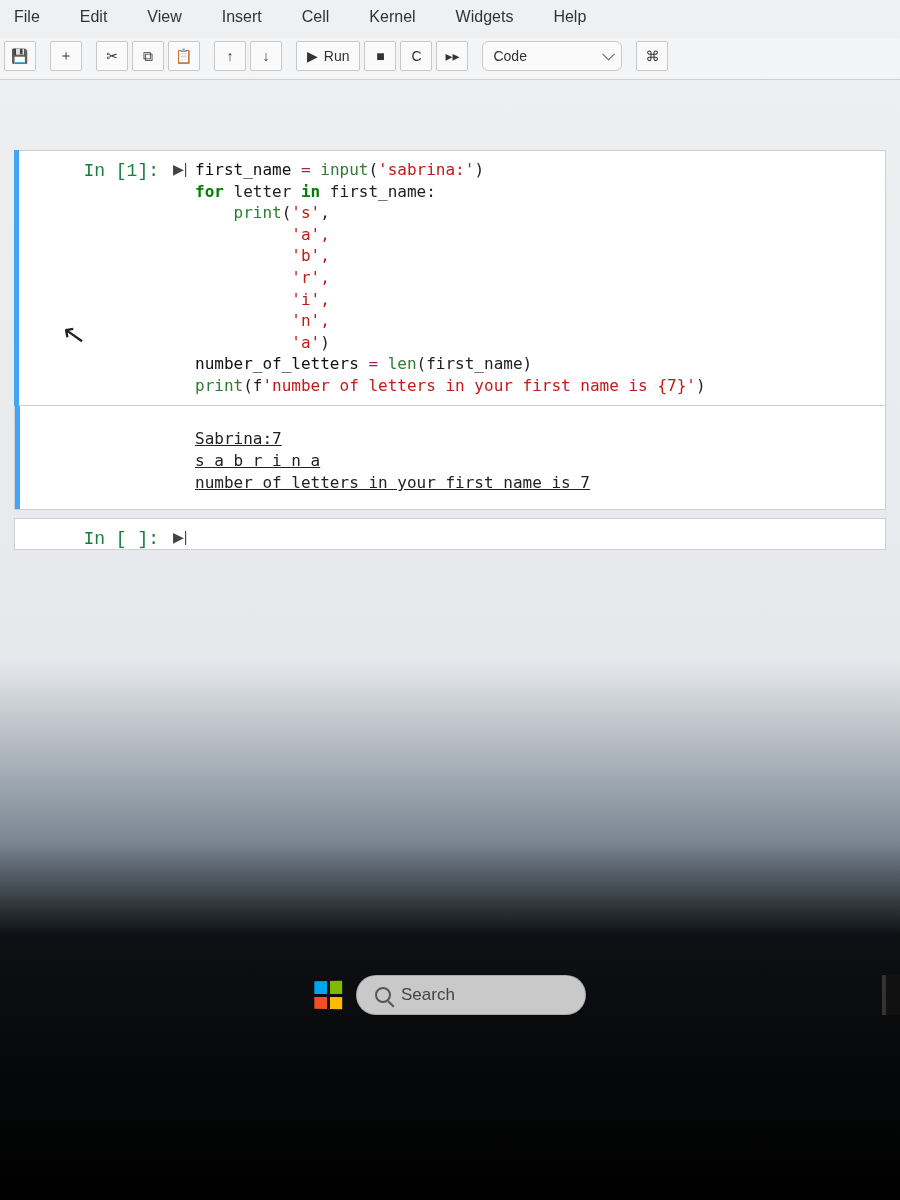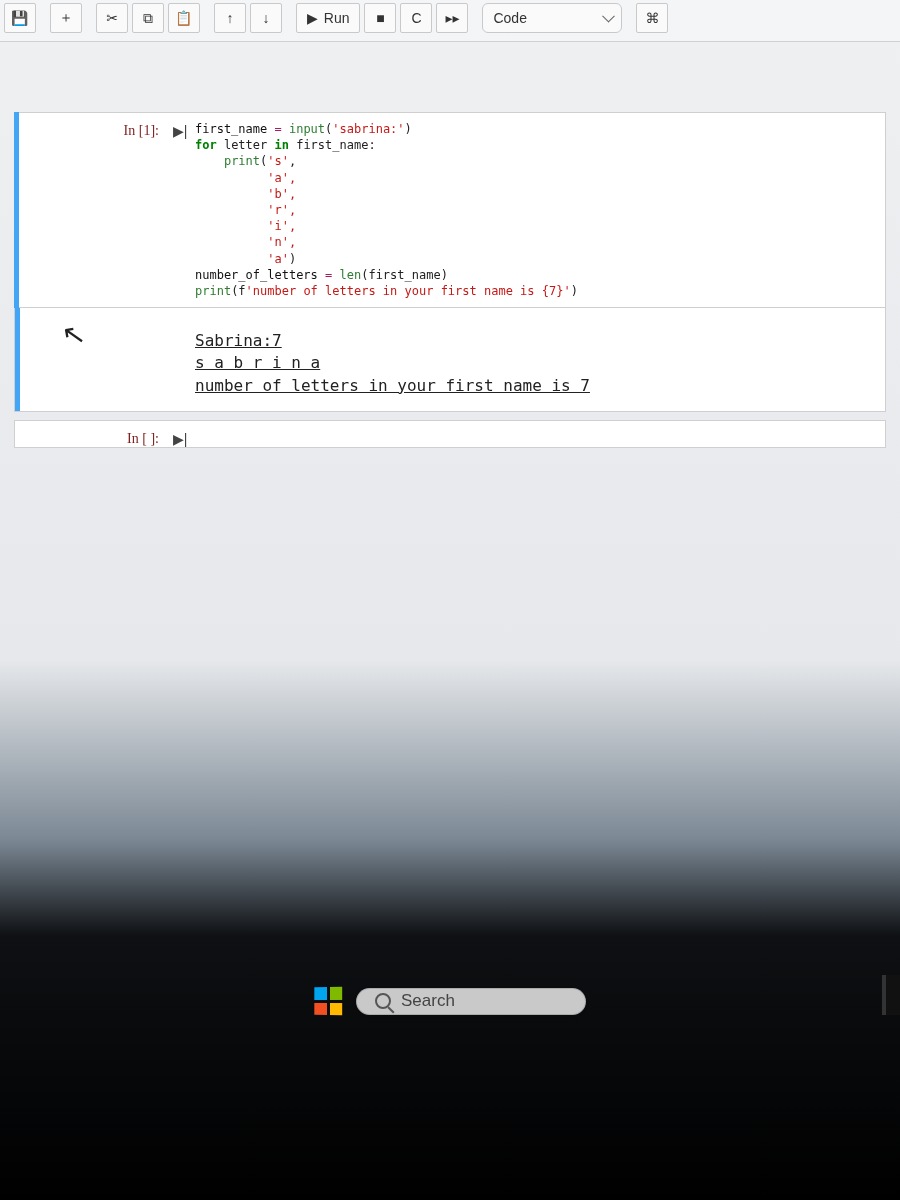--- a/index.html
+++ b/index.html
@@ -55,30 +55,30 @@
     position: relative;
   }
   .cell.selected::before {
     content: ""; position: absolute; left: -1px; top: -1px; bottom: -1px;
     width: 5px; background: #42A5F5;
   }
   .cell .promptcol {
     width: 150px; flex: 0 0 150px;
     padding: 10px 6px 0 0;
     text-align: right;
-    font-family: Liberation Serif, serif;
-    font-size: 14px; color: #7f1d1d;
+    font-family: Liberation Mono, monospace;
+    font-size: 18px; color: #15803d;
   }
   .cell .runicon {
     position: absolute; left: 158px; top: 10px; color: #444; font-size: 14px;
   }
   .cell .content {
     flex: 1; padding: 8px 10px 8px 30px;
     font-family: "DejaVu Sans Mono", Menlo, Consolas, monospace;
-    font-size: 12px; line-height: 1.35;
+    font-size: 16px; line-height: 1.35;
     white-space: pre; color: #222; overflow: hidden;
   }
   .cell.empty .content { min-height: 24px; }
   .outputblock {
     display: flex; border: 1px solid #cfcfcf; border-top: none;
     background: #fff;
   }
   .outputblock::before { content:""; width:5px; background:#42A5F5; flex:0 0 5px; }
   .outputblock .promptcol { width:145px; flex:0 0 145px; }
   .outputblock .out {
@@ -110,21 +110,21 @@
     width: 28px; height: 28px; display: grid;
     grid-template-columns: 1fr 1fr; grid-template-rows: 1fr 1fr; gap: 3px;
     transform: perspective(80px) rotateY(-6deg);
   }
   .winlogo div { background: #0a63c9; }
   .winlogo div:nth-child(1){ background:#00a4ef;}
   .winlogo div:nth-child(2){ background:#7fba00;}
   .winlogo div:nth-child(3){ background:#f25022;}
   .winlogo div:nth-child(4){ background:#ffb900;}
   .searchpill {
-    height: 27px; min-width: 230px;
+    height: 40px; min-width: 230px;
     background: rgba(255,255,255,0.78);
     border: 1px solid rgba(0,0,0,0.15);
     border-radius: 20px;
     display: flex; align-items: center; gap: 10px;
     padding: 0 18px; color: #444; font-size: 17px;
     box-shadow: 0 1px 3px rgba(0,0,0,0.2);
     cursor: text;
   }
   .searchpill .mag {
     width: 16px; height: 16px; border: 2px solid #555; border-radius: 50%;
@@ -137,20 +137,30 @@
   .tb-frag {
     position:absolute; right:0; bottom:185px; width:18px; height:40px;
     background:#111; border-left:4px solid #333;
   }
 </style>
 </head>
 <body>
 
 <div class="screen">
 
+  <div class="menubar">
+    <span class="item">File</span>
+    <span class="item">Edit</span>
+    <span class="item">View</span>
+    <span class="item">Insert</span>
+    <span class="item">Cell</span>
+    <span class="item">Kernel</span>
+    <span class="item">Widgets</span>
+    <span class="item">Help</span>
+  </div>
 
   <div class="toolbar">
     <button class="tbtn icon">💾</button>
     <span class="tsep"></span>
     <button class="tbtn icon">＋</button>
     <span class="tsep"></span>
     <button class="tbtn icon">✂</button>
     <button class="tbtn icon">⧉</button>
     <button class="tbtn icon">📋</button>
     <span class="tsep"></span>

